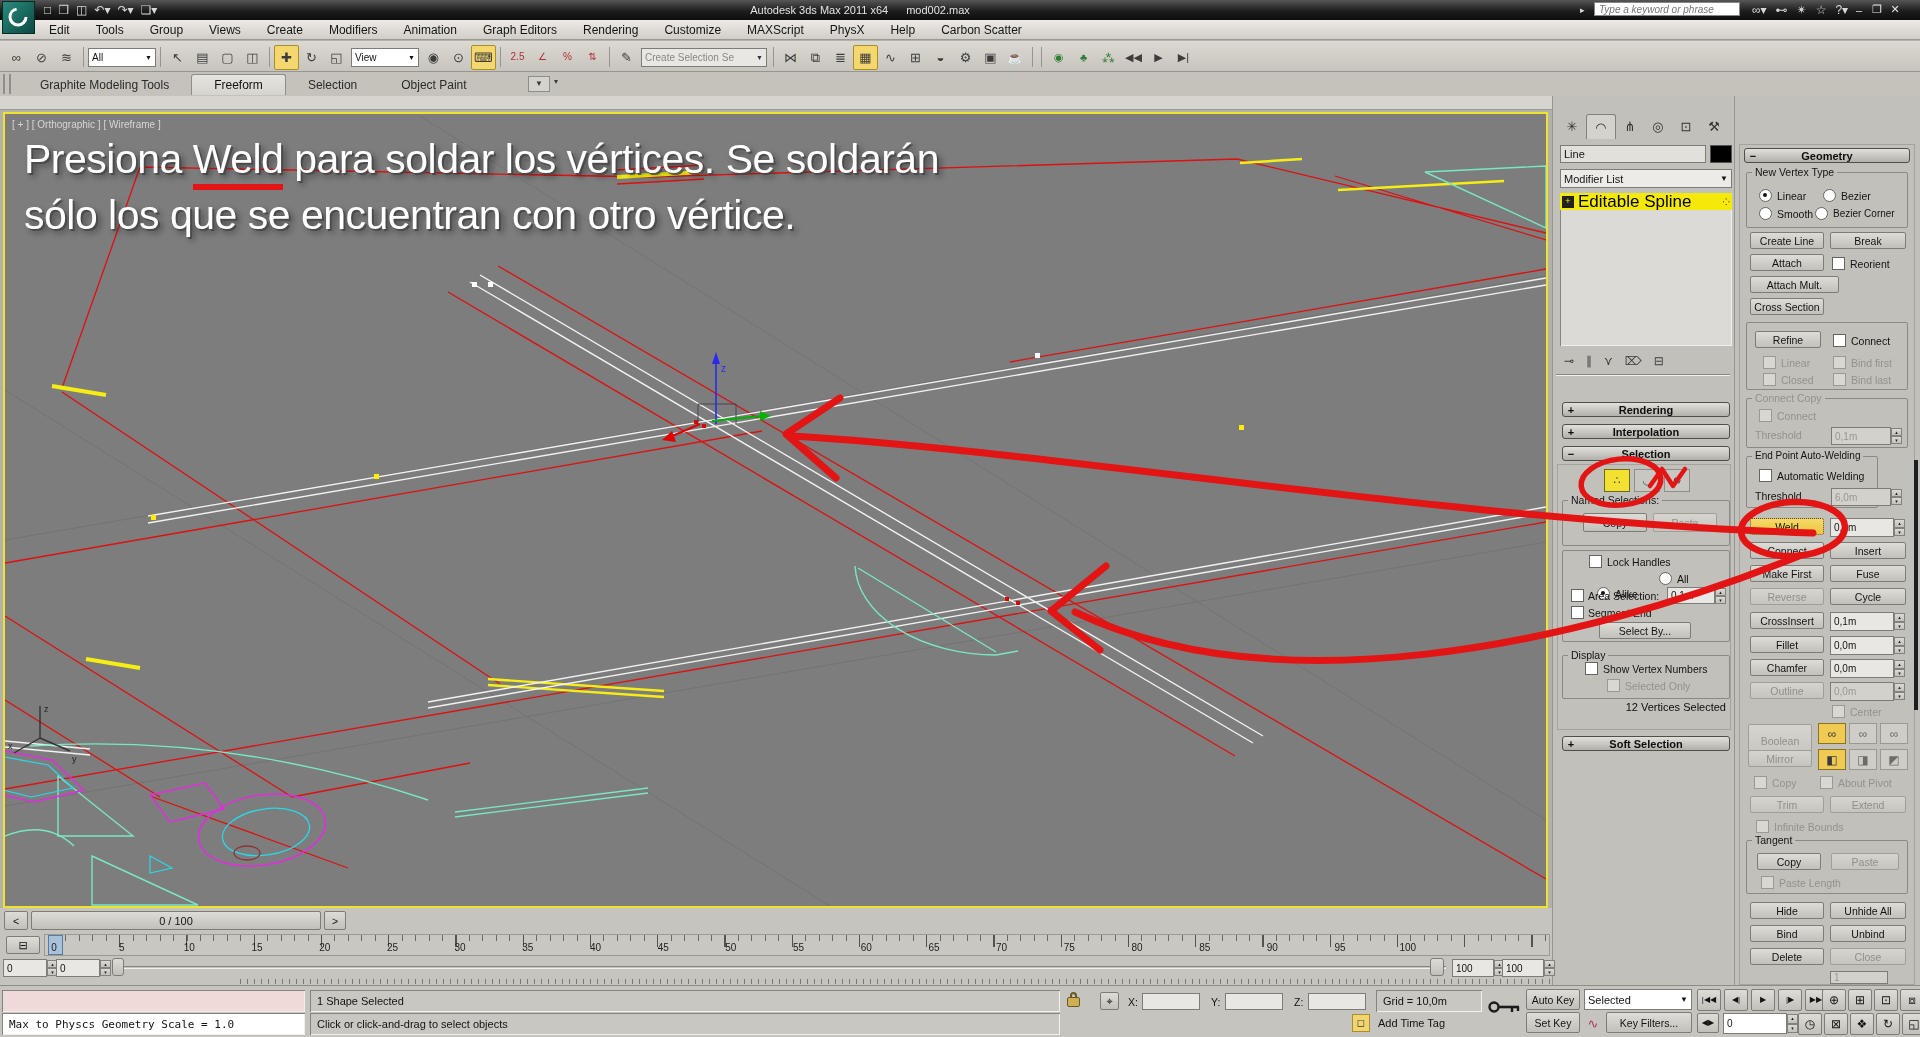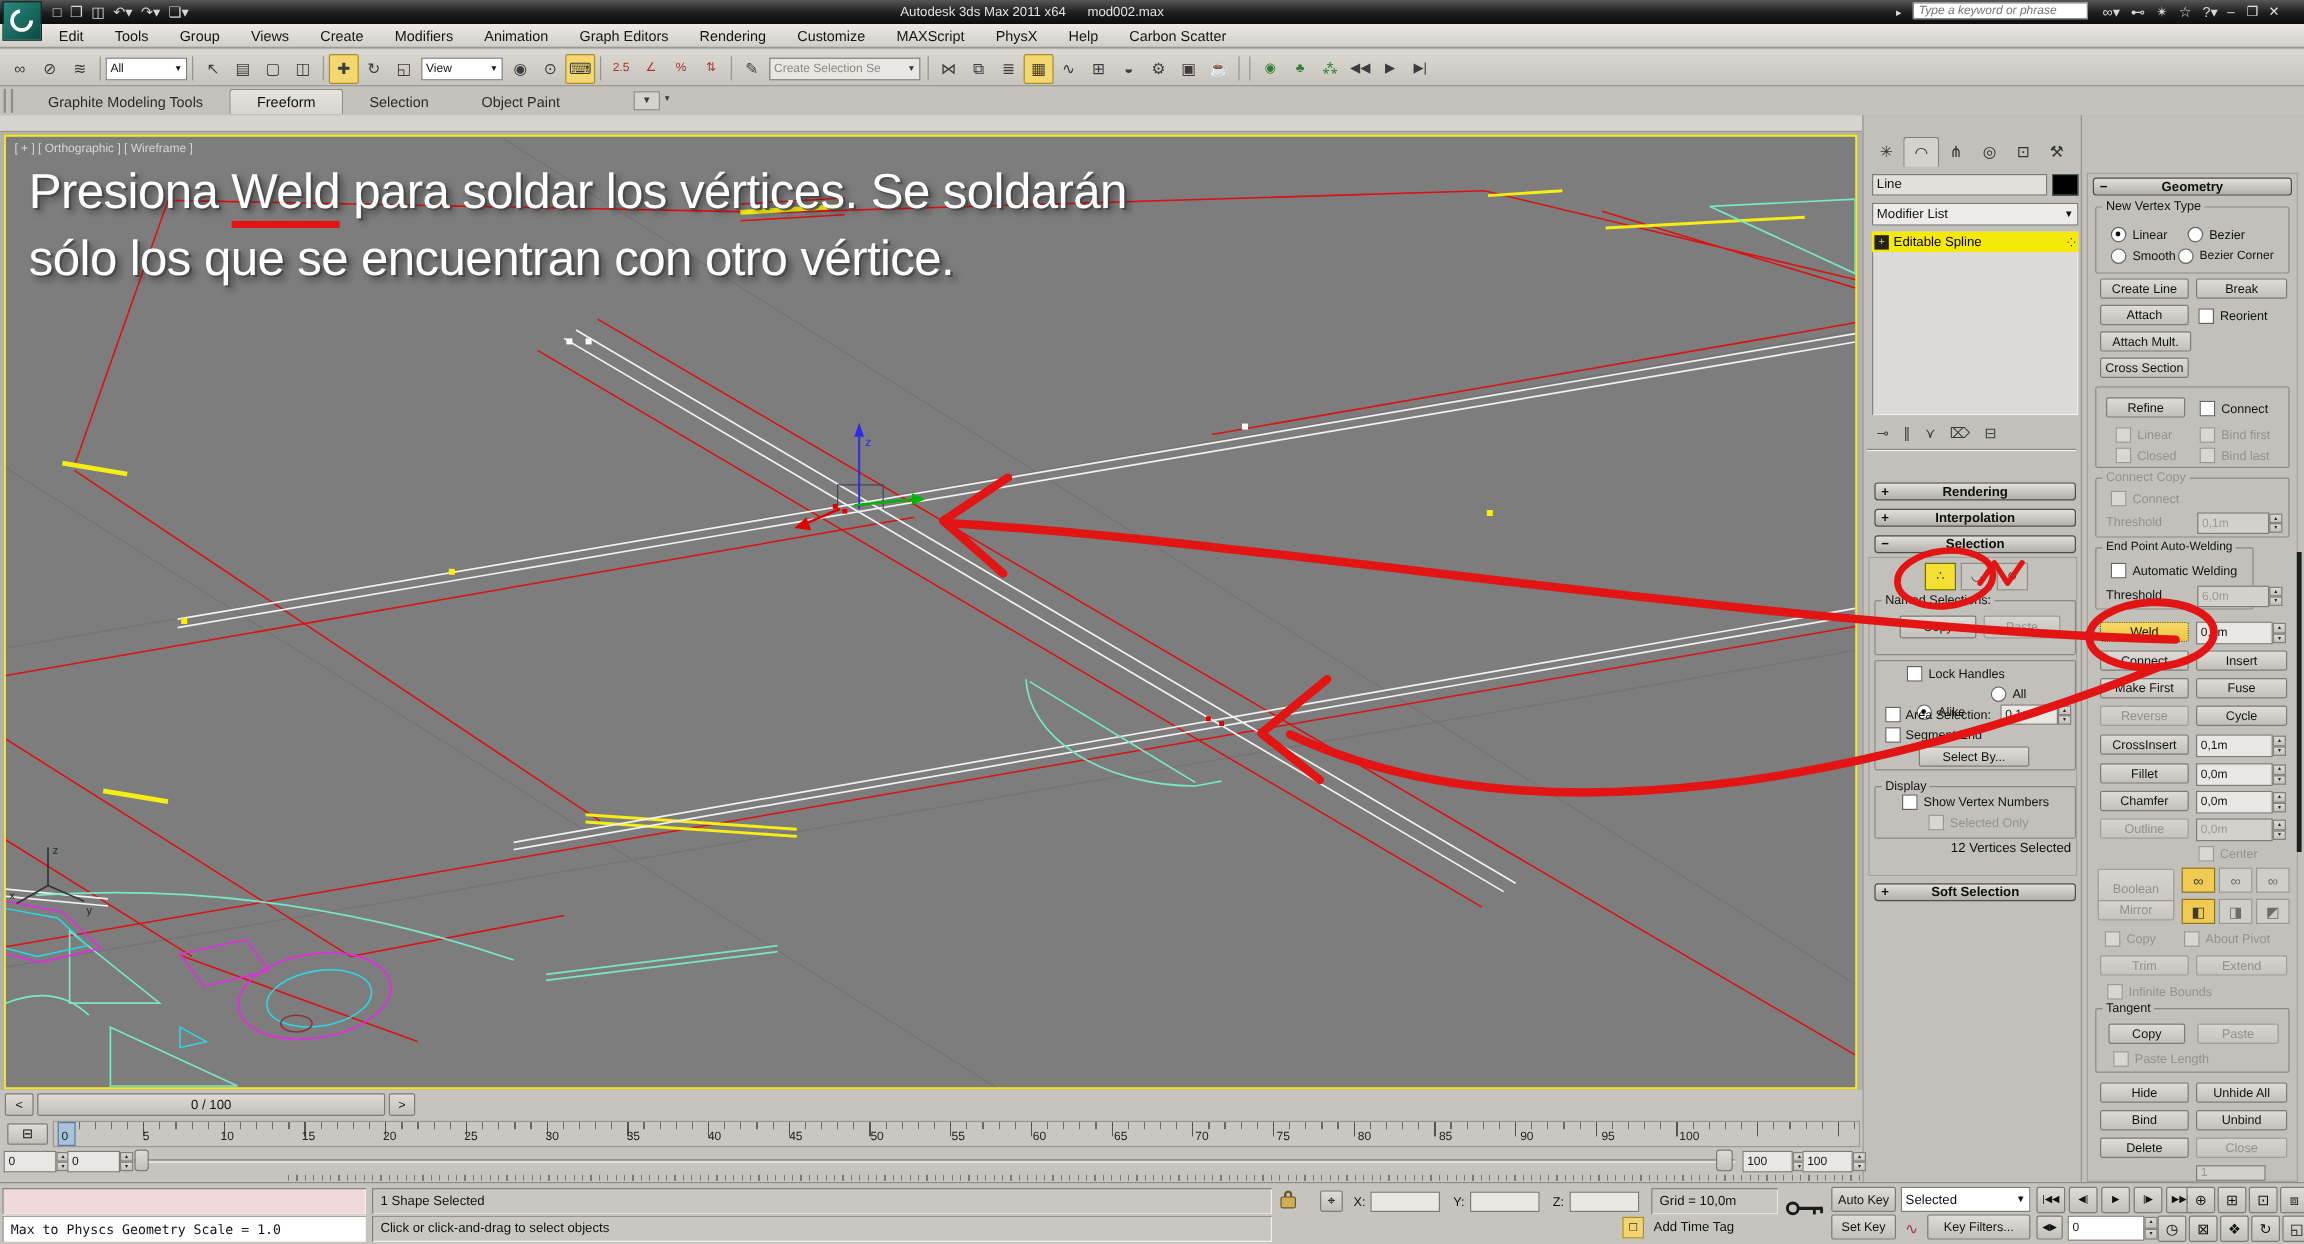--- a/index.html
+++ b/index.html
@@ -281,21 +281,21 @@
   </div>
 <div class="a fld" style="left:1560px;top:145px;width:146px;height:18px;background:#e2e0db;font-size:11px">Line</div>
 <div class="a" style="left:1710px;top:145px;width:22px;height:18px;background:#000;border:1px solid #555"></div>
 <div class="a fld" style="left:1560px;top:169px;width:172px;height:19px;background:#ecebe7;font-size:11px;justify-content:space-between">
     <span>Modifier List</span>
     <span style="font-size:8px">▼</span>
   </div>
 <div class="a" style="left:1560px;top:193px;width:172px;height:153px;background:#dcdad6;box-shadow:inset 1px 1px 0 #86847e,inset -1px -1px 0 #f2f0ec">
   <div class="flex" style="height:17px;background:#f5e90a;padding:0 2px;gap:4px">
     <span class="ic" style="width:12px;height:12px;background:#22221e;color:#f5e90a;font-size:9px">+</span>
-    <span style="font-size:11px;color:#000;flex:1">Editable Spline</span>
+    <span style="font-size:17px;color:#000;flex:1">Editable Spline</span>
     <span style="font-size:9px;color:#000">⁘</span>
   </div>
 </div>
 <div class="a flex" style="left:1564px;top:351px;height:20px;gap:12px">
 
 <span class="ic" style="font-size:12px">⊸</span>
     <span class="ic" style="font-size:12px">∥</span>
     <span class="ic" style="font-size:12px">⋎</span>
     <span class="ic" style="font-size:12px">⌦</span>
     <span class="ic" style="font-size:12px">⊟</span>
@@ -400,21 +400,21 @@
       <span class="lbl" style="font-size:10px">Bezier Corner</span>
     </div>
 </div>
 <div class="btn a" style="left:1750px;top:232px;width:74px;height:17px">Create Line</div>
 <div class="btn a" style="left:1830px;top:232px;width:76px;height:17px">Break</div>
 <div class="btn a" style="left:1750px;top:254px;width:74px;height:17px">Attach</div>
 <div class="a flex" style="left:1832px;top:257px;gap:5px">
     <span class="cbx"></span>
     <span class="lbl">Reorient</span>
   </div>
-<div class="btn a" style="left:1750px;top:276px;width:76px;height:17px">Attach Mult.</div>
+<div class="btn a" style="left:1750px;top:276px;width:89px;height:17px">Attach Mult.</div>
 <div class="btn a" style="left:1750px;top:298px;width:74px;height:17px">Cross Section</div>
 
 <div class="a grp" style="left:1746px;top:322px;width:162px;height:68px">
   <div class="btn a" style="left:8px;top:8px;width:66px;height:17px">Refine</div>
   <div class="a flex" style="left:86px;top:11px;gap:5px">
       <span class="cbx"></span>
       <span class="lbl">Connect</span>
     </div>
   <div class="a flex" style="left:16px;top:33px;gap:5px">
       <span class="cbx dis"></span>

